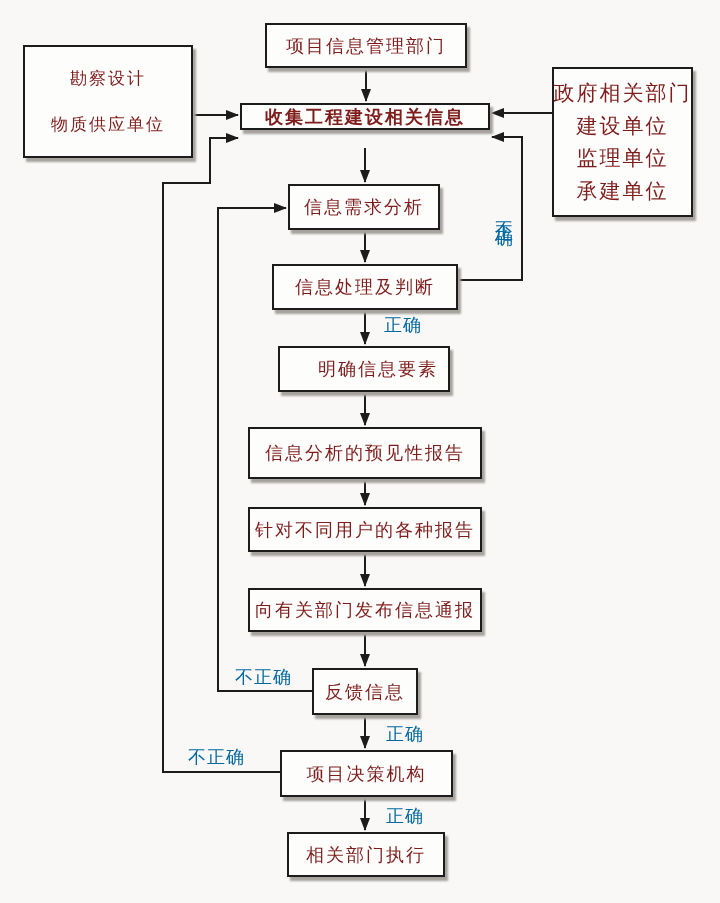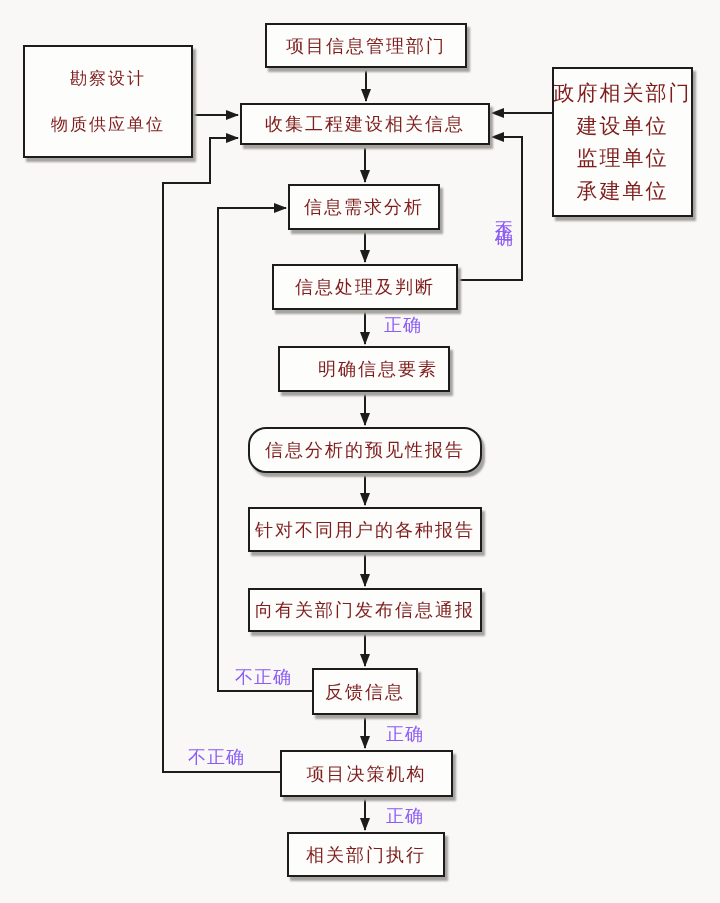--- a/index.html
+++ b/index.html
@@ -37,21 +37,21 @@
   .node.multi {
     flex-direction: column;
     justify-content: space-around;
     padding: 8px 13px;
   }
   .node.multi .line { flex: 0 0 auto; }
   .edge-label {
     position: absolute;
     font-size: 18px;
     letter-spacing: 1px;
-    color: #8b5cf6;
+    color: #0369a1;
     white-space: nowrap;
     z-index: 3;
   }
   .edge-label.vertical {
     writing-mode: vertical-rl;
     text-orientation: upright;
     letter-spacing: 4px;
     white-space: normal;
   }
 </style>
@@ -90,29 +90,29 @@
     <div class="line">物质供应单位</div>
   </div>
 
   <div class="node multi" style="left:552px; top:67px; width:141px; height:150px; font-size:21px;">
     <div class="line">政府相关部门</div>
     <div class="line">建设单位</div>
     <div class="line">监理单位</div>
     <div class="line">承建单位</div>
   </div>
 
-  <div class="node" style="left:240px; top:103px; width:250px; height:42px;">收集工程建设相关信息</div>
+  <div class="node" style="left:240px; top:103px; width:250px; height:27px;font-weight:bold;">收集工程建设相关信息</div>
 
   <div class="node" style="left:288px; top:184px; width:152px; height:46px;">信息需求分析</div>
 
   <div class="node" style="left:272px; top:264px; width:186px; height:46px;">信息处理及判断</div>
 
   <div class="node" style="left:278px; top:346px; width:172px; height:46px;padding-left:28px;">明确信息要素</div>
 
-  <div class="node" style="left:248px; top:427px; width:234px; height:46px;border-radius:18px;">信息分析的预见性报告</div>
+  <div class="node" style="left:248px; top:427px; width:234px; height:52px;">信息分析的预见性报告</div>
 
   <div class="node" style="left:248px; top:507px; width:234px; height:45px;">针对不同用户的各种报告</div>
 
   <div class="node" style="left:248px; top:588px; width:234px; height:44px;">向有关部门发布信息通报</div>
 
   <div class="node" style="left:312px; top:668px; width:106px; height:47px;">反馈信息</div>
 
   <div class="node" style="left:280px; top:750px; width:173px; height:47px;">项目决策机构</div>
 
   <div class="node" style="left:287px; top:832px; width:158px; height:45px;">相关部门执行</div>

